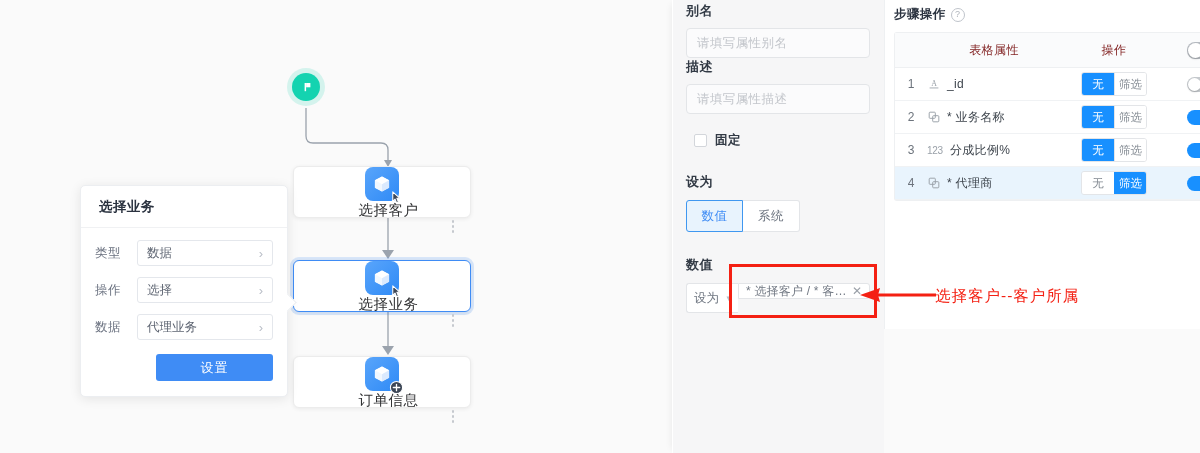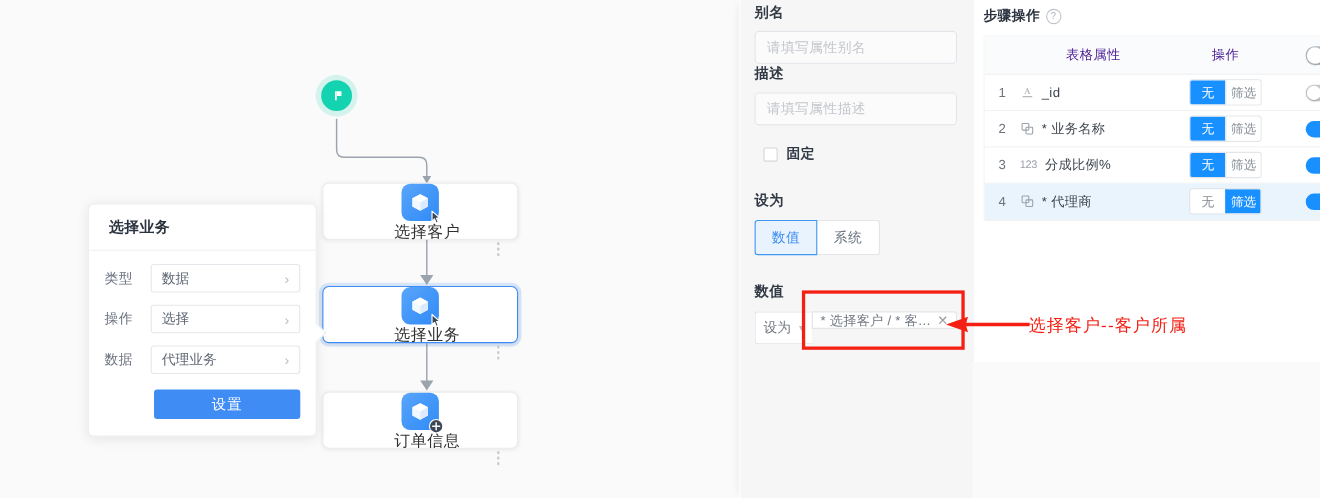--- a/index.html
+++ b/index.html
@@ -58,21 +58,21 @@
   .side-panel-body{padding:12px 14px 15px 14px;}
   .sp-row{display:flex;align-items:center;margin-bottom:11px;}
   .sp-row-label{width:42px;font-size:12.5px;color:#6b7280;letter-spacing:.5px;}
   .sp-select{
     flex:1;height:26px;border:1px solid #e4e7ec;border-radius:3px;background:#fff;
     display:flex;align-items:center;padding:0 9px;font-size:12.5px;color:#5f6673;
     box-sizing:border-box;cursor:pointer;
   }
   .sp-chev{margin-left:auto;color:#b9bec7;font-size:13px;line-height:1;}
   .sp-btn{
-    display:block;width:133px;margin:14px 0 0 auto;height:27px;background:#3f8cf5;
+    display:block;width:117px;margin:14px 0 0 auto;height:27px;background:#3f8cf5;
     border:none;border-radius:3px;color:#fff;font-size:13px;letter-spacing:1px;
     cursor:pointer;font-family:inherit;
   }
   .sp-arrow{
     position:absolute;right:-7px;top:110px;width:12px;height:12px;background:#fff;
     border-top:1px solid #eceef1;border-right:1px solid #eceef1;transform:rotate(45deg);
   }
 
   
   .mid-panel{
@@ -122,21 +122,21 @@
     box-shadow:inset 1px 0 0 #eef0f2;box-sizing:border-box;padding:6px 0 0 10px;
   }
   .rp-title{display:flex;align-items:center;font-size:12.5px;color:#2b3340;font-weight:bold;letter-spacing:.4px;}
   .rp-help{
     margin-left:5px;width:12px;height:12px;border:1px solid #bfc4cb;border-radius:50%;
     color:#aeb3ba;font-size:9px;line-height:11px;text-align:center;font-weight:normal;
   }
   .rp-table{margin-top:9px;border:1px solid #eef0f2;border-right:none;border-radius:3px 0 0 3px;}
   .rp-head{
     display:flex;align-items:center;height:34px;background:#fafbfc;
-    border-bottom:1px solid #eef0f2;font-size:12px;color:#4c1d95;
+    border-bottom:1px solid #eef0f2;font-size:12px;color:#7f1d1d;
   }
   .rp-row{
     display:flex;align-items:center;height:32px;border-bottom:1px solid #f0f2f4;font-size:12px;color:#3d444c;
   }
   .rp-row.active{background:#e9f4fd;}
   .c-idx{width:32px;text-align:center;color:#6c737c;flex:0 0 auto;}
   .c-attr{width:134px;display:flex;align-items:center;flex:0 0 auto;}
   .c-attr .ic{width:18px;display:flex;align-items:center;justify-content:flex-start;color:#9aa1a9;}
   .c-attr .nm{margin-left:2px;letter-spacing:.3px;}
   .c-op{width:106px;display:flex;align-items:center;justify-content:center;flex:0 0 auto;}

